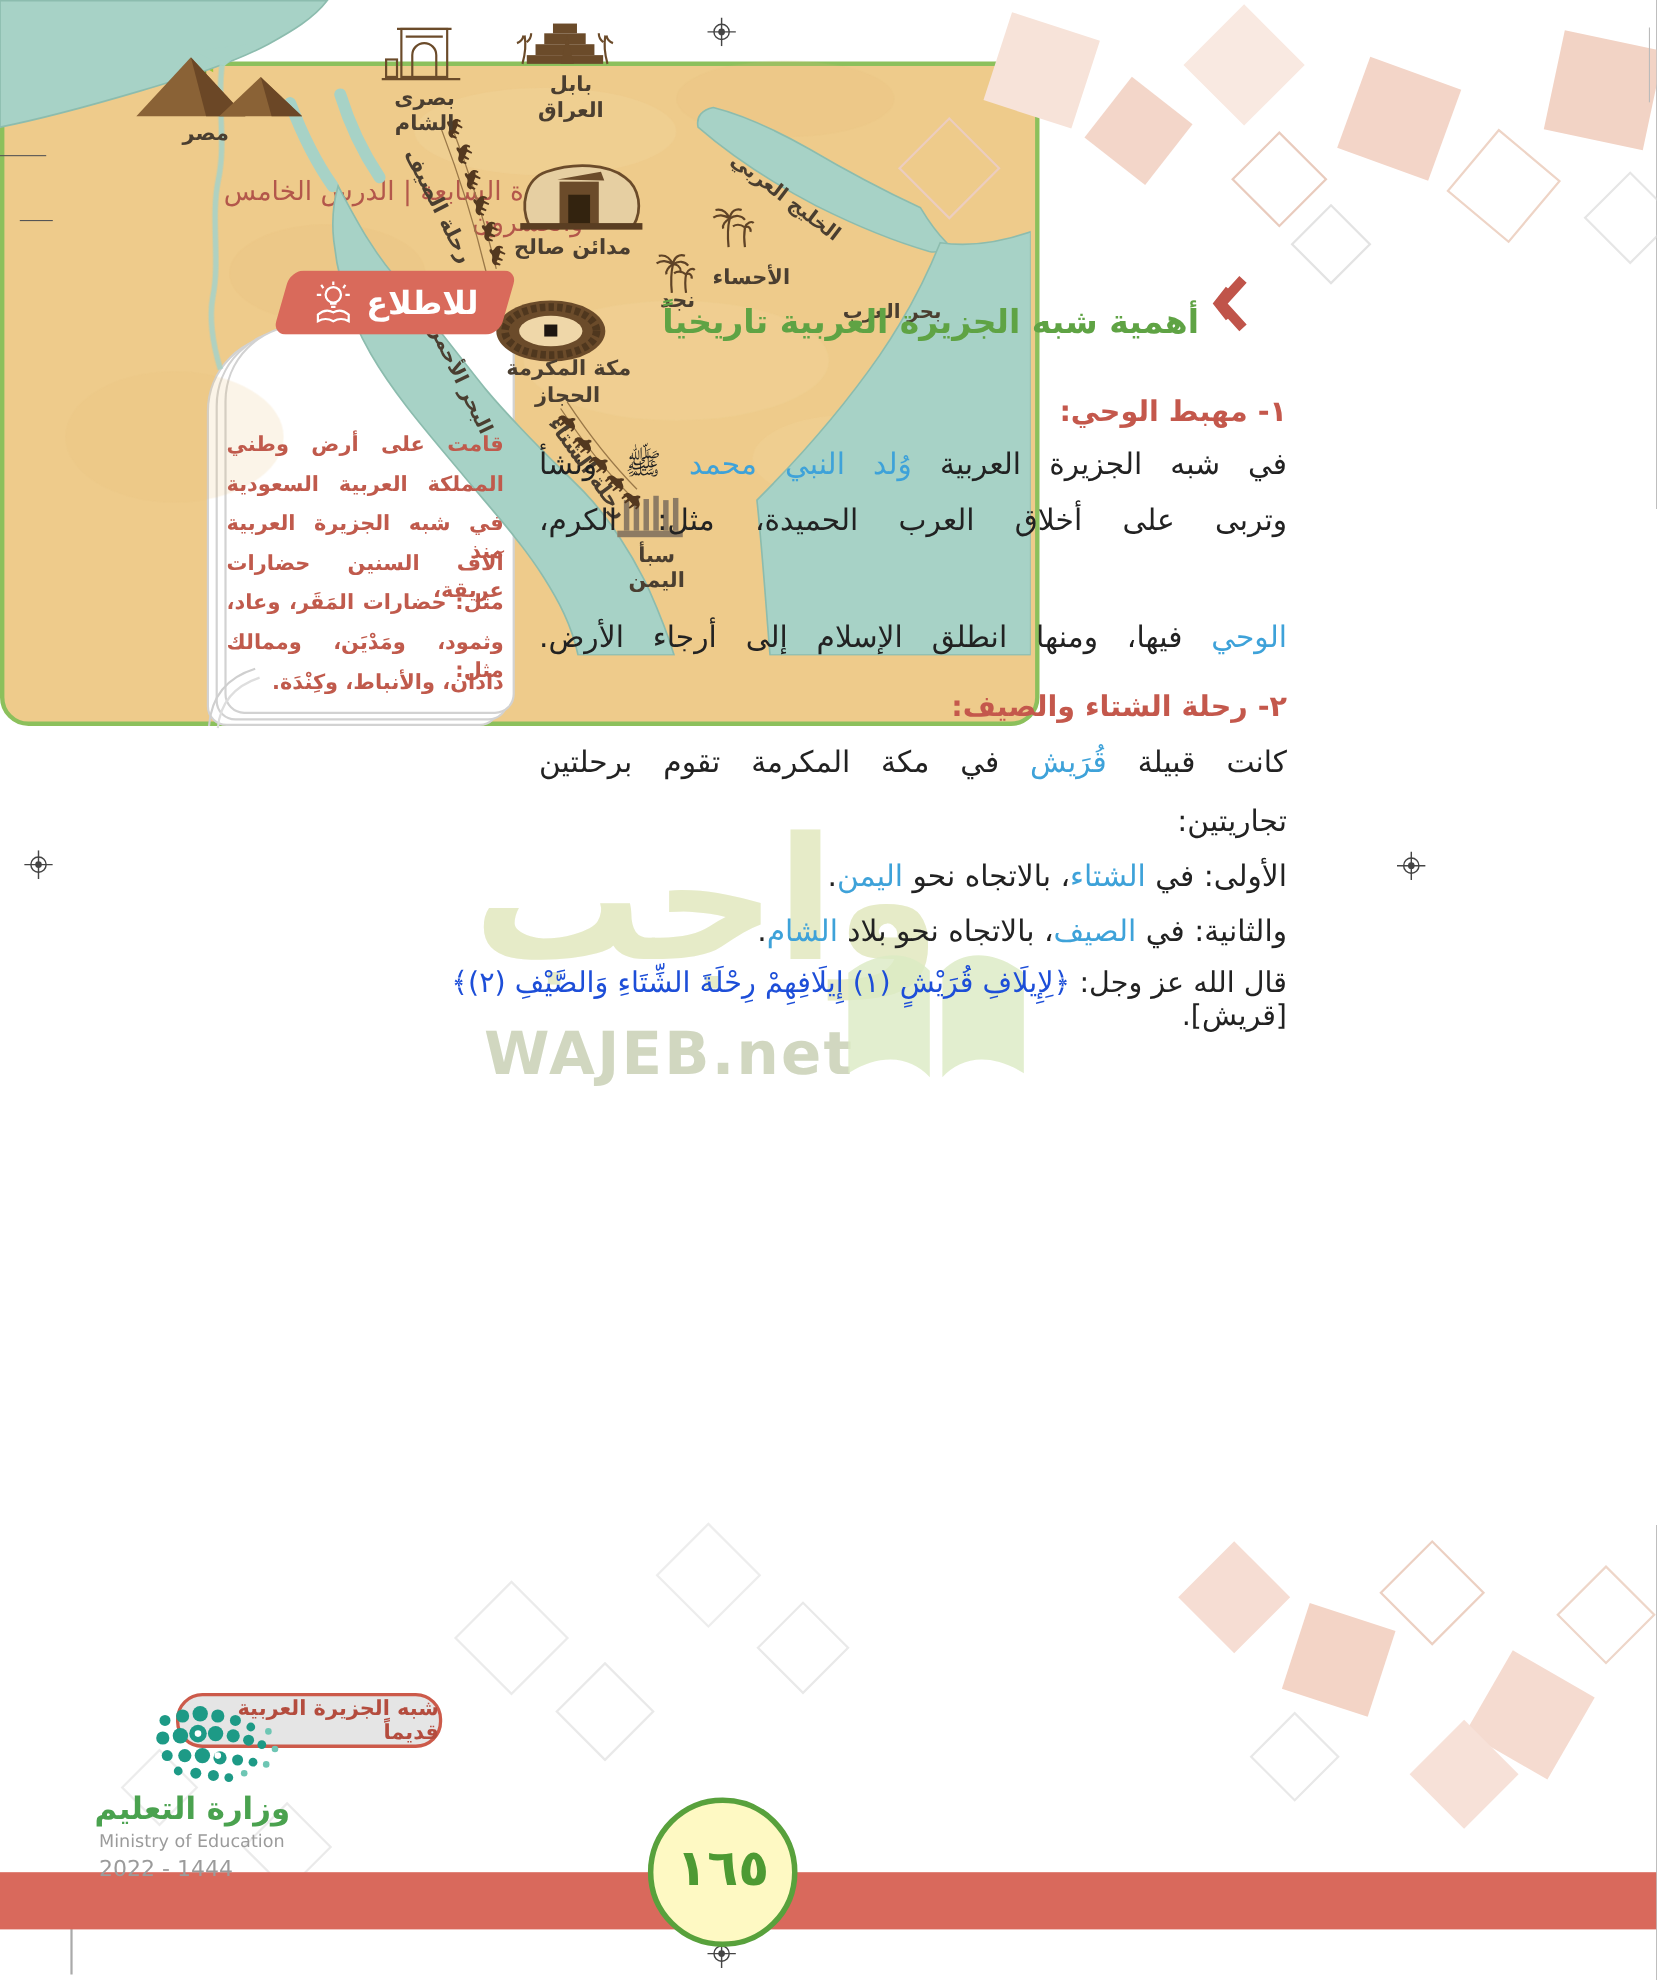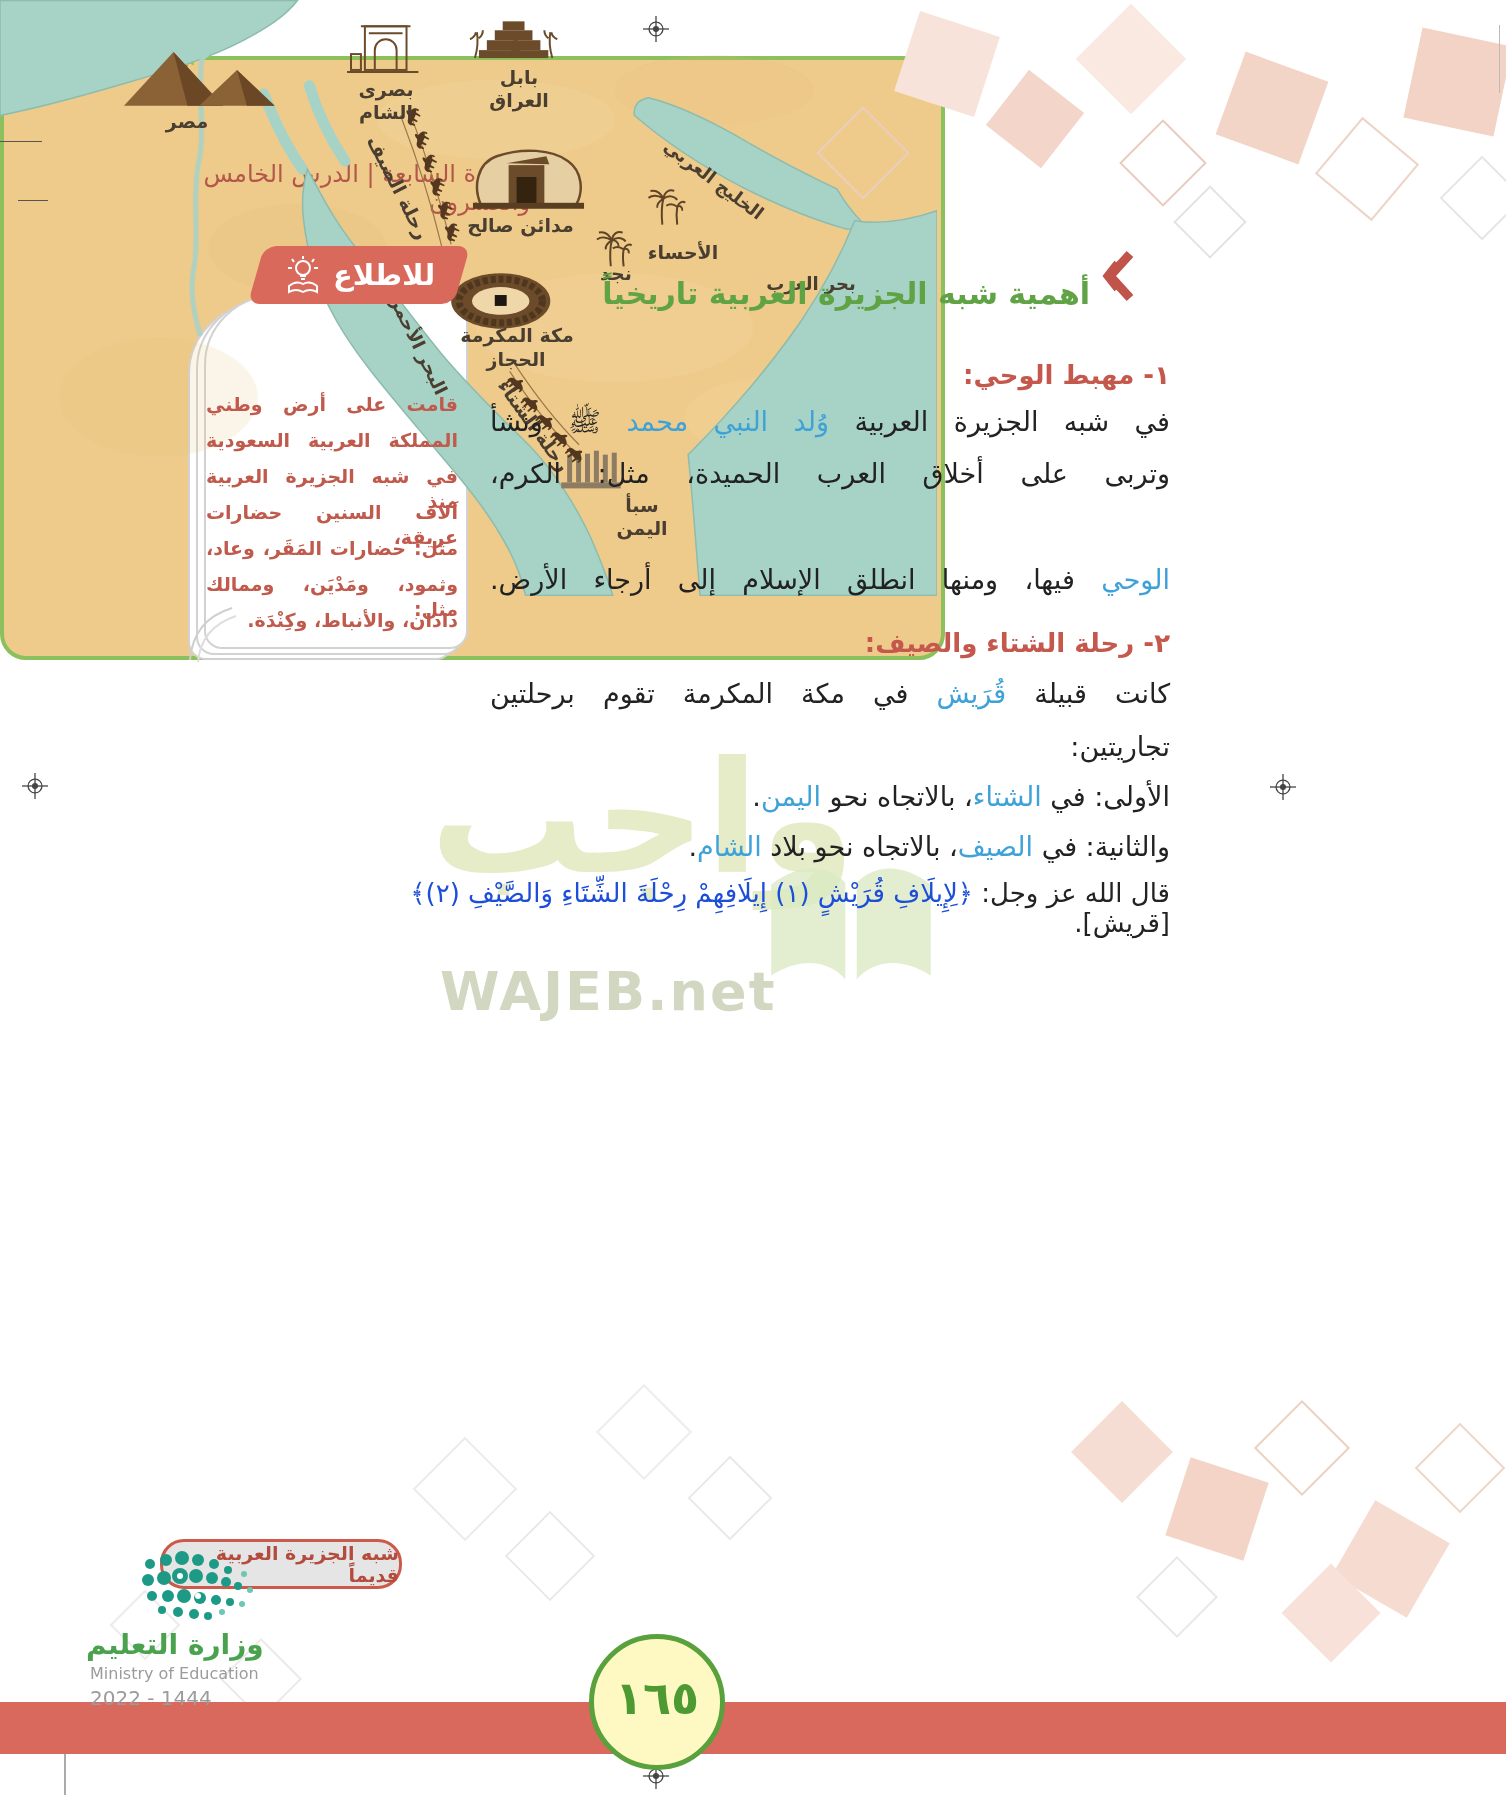--- a/index.html
+++ b/index.html
@@ -38,21 +38,21 @@
   .q16{left:1176px;top:1468px;width:82px;height:82px;background:#f3d4c6;transform:rotate(18deg);}
   .q17{left:1268px;top:1414px;width:64px;height:64px;border:2px solid #ecd0c2;transform:rotate(45deg);}
   .q18{left:1348px;top:1516px;width:86px;height:86px;background:#f5dbd0;transform:rotate(30deg);}
   .q19{left:1428px;top:1436px;width:60px;height:60px;border:2px solid #eed6c9;transform:rotate(45deg);}
   .q20{left:1296px;top:1578px;width:70px;height:70px;background:#f7e1d8;transform:rotate(45deg);}
   .q21{left:1148px;top:1568px;width:54px;height:54px;border:2px solid #e8e8e8;transform:rotate(45deg);}
   .q22{left:120px;top:1600px;width:46px;height:46px;border:2px solid #ececec;transform:rotate(45deg);}
   .q23{left:232px;top:1650px;width:54px;height:54px;border:2px solid #eaeaea;transform:rotate(45deg);}
   
   #wm-ar{left:430px;top:728px;font-size:155px;font-weight:bold;color:#e6ebc8;z-index:30;}
-  #wm-en{left:440px;top:960px;font-size:54px;font-weight:bold;color:#c9d1b6;letter-spacing:2px;z-index:30;opacity:.85;}
+  #wm-en{left:440px;top:926px;font-size:54px;font-weight:bold;color:#c9d1b6;letter-spacing:2px;z-index:30;opacity:.85;}
   #wm-book{left:756px;top:850px;z-index:30;opacity:.8;}
   
   .c-b{color:#3ea2d9;}
   .c-g{color:#1d4ed8;}
   #title{left:440px;top:276px;width:650px;font-size:30px;font-weight:bold;color:#5fa344;text-align:right;z-index:40;}
   #title-chevron{left:1098px;top:250px;z-index:40;}
   .h-red{width:680px;left:490px;font-size:26px;font-weight:bold;color:#c4584c;text-align:right;z-index:40;}
   .bodyline{width:680px;left:490px;font-size:27px;color:#222;text-align:justify;text-align-last:justify;z-index:40;}
   .bodyline.noj{text-align:right;text-align-last:right;}
   #verse-line{left:360px;top:878px;width:810px;font-size:26px;color:#222;text-align:right;z-index:40;}
@@ -76,21 +76,21 @@
   #map svg{position:absolute;left:0;top:0;}
   .mlabel{position:absolute;direction:rtl;font-weight:bold;color:#4a3e30;font-size:19px;text-align:center;z-index:15;line-height:23px;}
   .ml-egypt{left:142px;top:110px;width:90px;}
   .ml-bosra{left:344px;top:78px;width:84px;}
   .ml-babylon{left:476px;top:66px;width:86px;}
   .ml-madain{left:438px;top:214px;width:165px;}
   .ml-najd{left:590px;top:262px;width:52px;}
   .ml-ahsa{left:644px;top:222px;width:78px;margin-top:19px;}
   .ml-makkah{left:446px;top:324px;width:142px;}
   .ml-hijaz{left:470px;top:348px;width:92px;}
-  .ml-sheba{left:566px;top:494px;width:62px;margin-left:45px;}
+  .ml-sheba{left:566px;top:494px;width:62px;}
   .ml-redsea{left:364px;top:334px;width:110px;transform:rotate(64deg);font-size:18px;}
   .ml-gulf{left:648px;top:168px;width:132px;transform:rotate(37deg);font-size:18px;}
   .ml-arabsea{left:756px;top:272px;width:110px;font-size:18px;}
   .ml-summer{left:336px;top:176px;width:124px;transform:rotate(63deg);font-size:19px;}
   .ml-winter{left:472px;top:414px;width:124px;transform:rotate(54deg);font-size:19px;}
   
   #map-caption{left:160px;top:1539px;width:236px;height:44px;background:#e5e5e5;border:3px solid #cc5a4a;border-radius:24px;
       z-index:45;display:flex;align-items:center;justify-content:center;font-size:19px;font-weight:bold;color:#b44c3e;direction:rtl;}
   
   #moe-dots{left:138px;top:1546px;z-index:50;}

